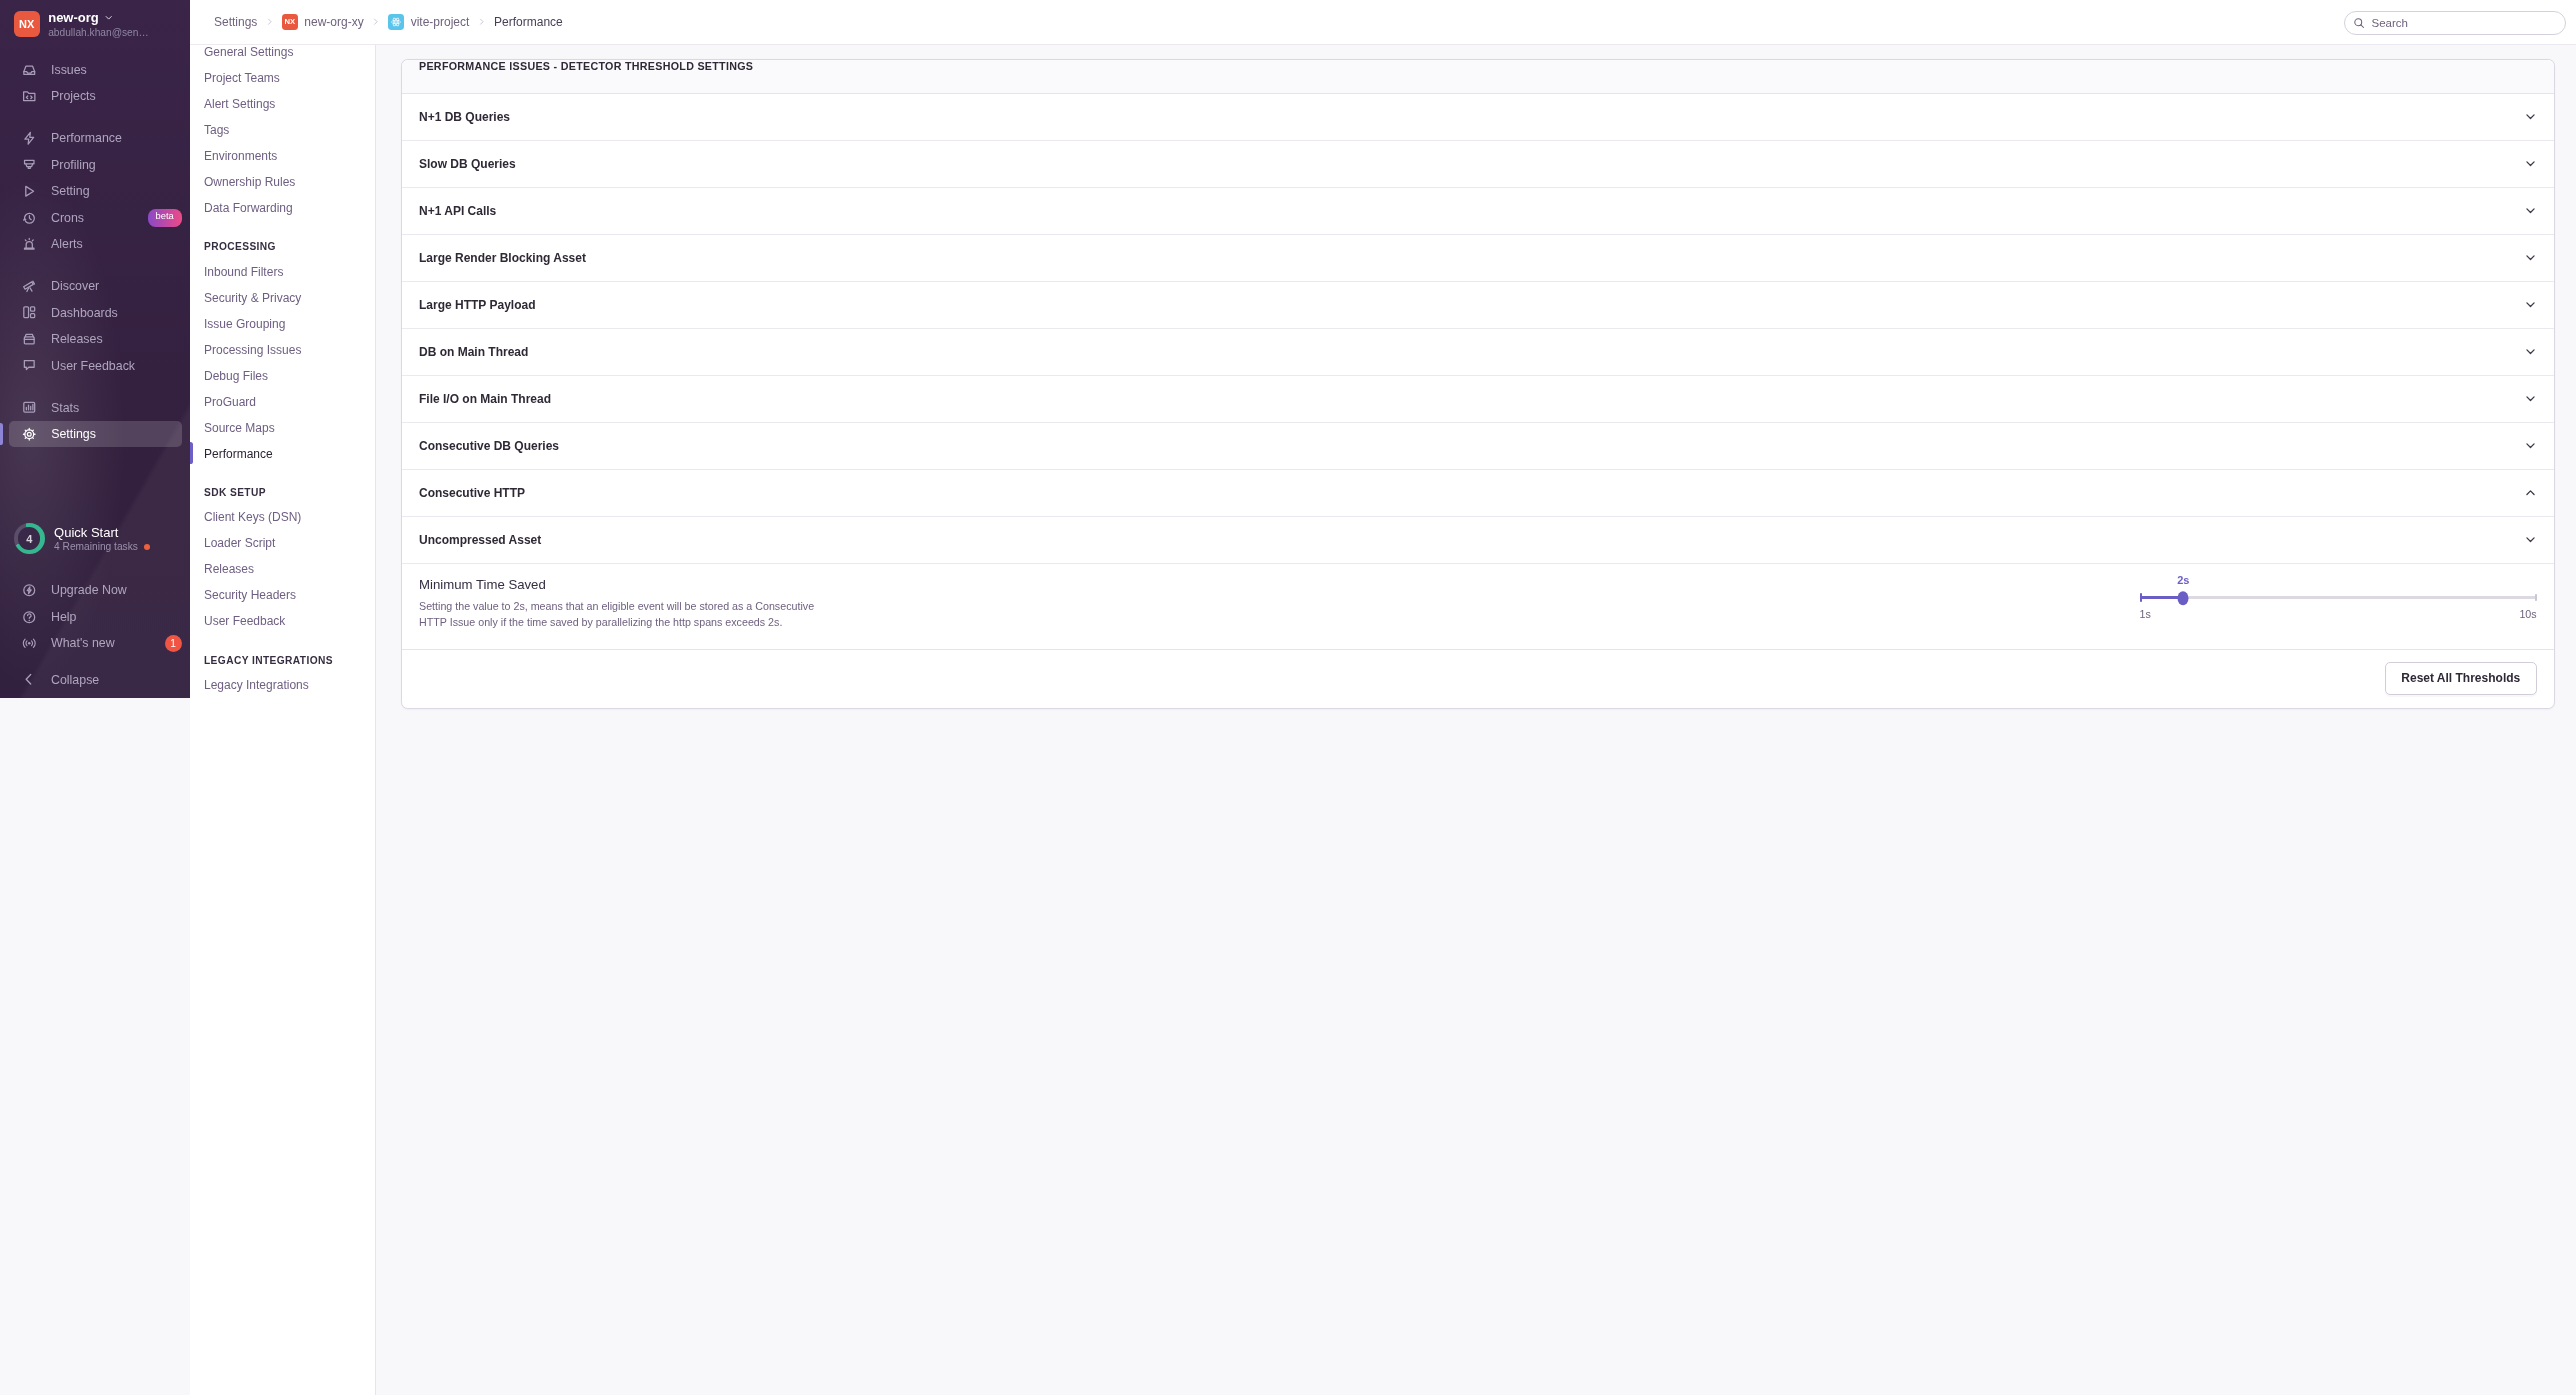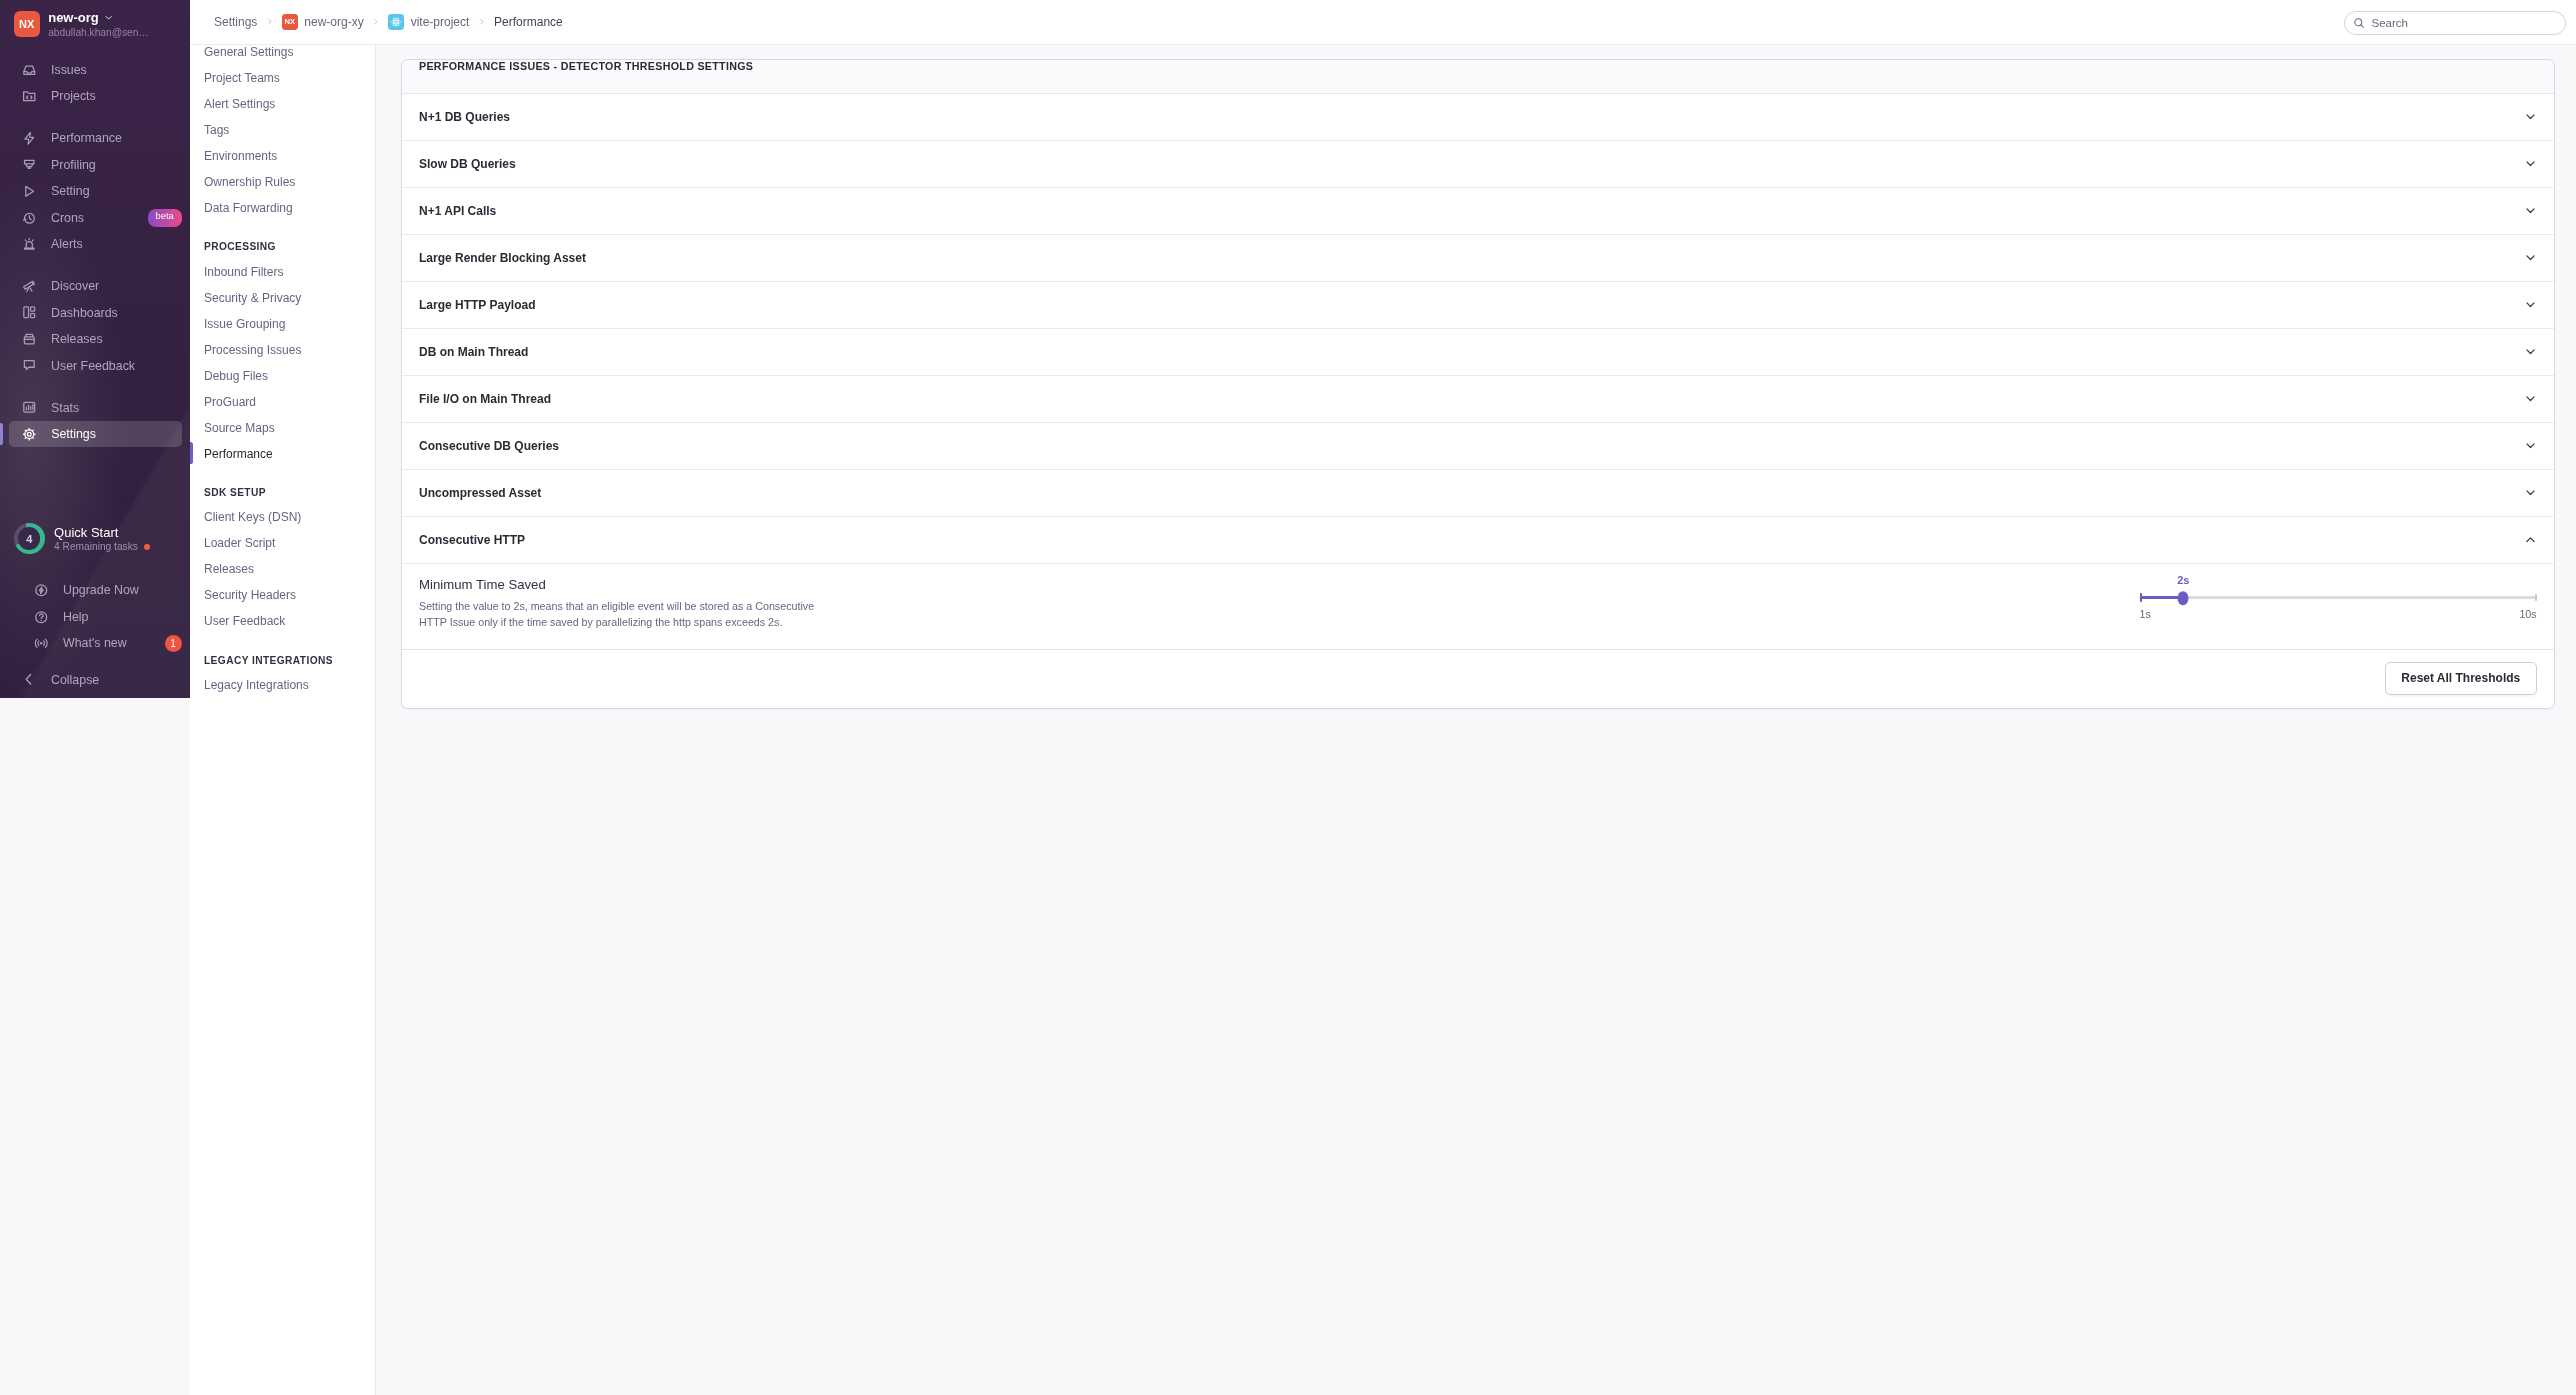--- a/index.html
+++ b/index.html
@@ -43,21 +43,21 @@
   .qs-ring { width:31px; height:31px; border-radius:50%; position:relative; flex:0 0 31px;
     background:conic-gradient(#37b78f 0 68%, #5a4e6a 68% 96%, #37b78f 96%); }
   .qs-ring::after { content:""; position:absolute; inset:4.3px; border-radius:50%; background:#392848; }
   .qs-count { position:absolute; inset:0; display:flex; align-items:center; justify-content:center;
     color:#d9d3e0; font-size:11px; font-weight:bold; z-index:1; }
   .qs-meta { margin-left:9.4px; }
   .qs-title { color:#fff; font-size:13px; }
   .qs-sub { color:#9c91ac; font-size:10.2px; margin-top:1.7px; display:flex; align-items:center; gap:6px; }
   .qs-dot { width:6px; height:6px; border-radius:50%; background:#ee613d; }
 
-  .unav { position:absolute; top:577px; left:0; right:0;padding-left:12px; }
+  .unav { position:absolute; top:577px; left:0; right:0; }
   .collapse-row { position:absolute; bottom:5.1px; left:0; right:0; height:26.5px; display:flex;
     align-items:center; padding:0 8.5px 0 22px; cursor:pointer; font-size:12.4px; color:#b0a5bf; }
 
   
   .topbar { position:absolute; left:190px; right:0; top:0; height:45px; background:#fff;
     border-bottom:0.9px solid #eceaf0; z-index:20; display:flex; align-items:center; }
   .breadcrumbs { display:flex; align-items:center; margin-left:24px; gap:7.7px; font-size:12px; }
   .crumb { color:#6f627d; display:flex; align-items:center; gap:6.8px; cursor:pointer; }
   .crumb.current { color:#473e54; cursor:default; }
   .crumb-sep { width:9.4px; height:9.4px; color:#c6bfcf; }
@@ -624,30 +624,30 @@
         </div>
 
         <div class="prow">
           <span class="prow-label">Consecutive DB Queries</span>
           <svg class="prow-chev" viewBox="0 0 15 15" width="13" height="13">
             <use href="#i-chevron-down-icon"></use>
           </svg>
         </div>
 
         <div class="prow">
+          <span class="prow-label">Consecutive HTTP</span>
+          <svg class="prow-chev" viewBox="0 0 15 15" width="13" height="13">
+            <use href="#i-chevron-up-icon"></use>
+          </svg>
+        </div>
+
+        <div class="prow">
           <span class="prow-label">Uncompressed Asset</span>
           <svg class="prow-chev" viewBox="0 0 15 15" width="13" height="13">
             <use href="#i-chevron-down-icon"></use>
-          </svg>
-        </div>
-
-        <div class="prow">
-          <span class="prow-label">Consecutive HTTP</span>
-          <svg class="prow-chev" viewBox="0 0 15 15" width="13" height="13">
-            <use href="#i-chevron-up-icon"></use>
           </svg>
         </div>
       </div>
 
     <div class="detail-body">
       <div class="detail-text">
         <div class="detail-title">Minimum Time Saved</div>
         <div class="detail-desc">Setting the value to 2s, means that an eligible event will be stored as a Consecutive HTTP Issue only if the time saved by parallelizing the http spans exceeds 2s.</div>
       </div>
       <div class="slider">

